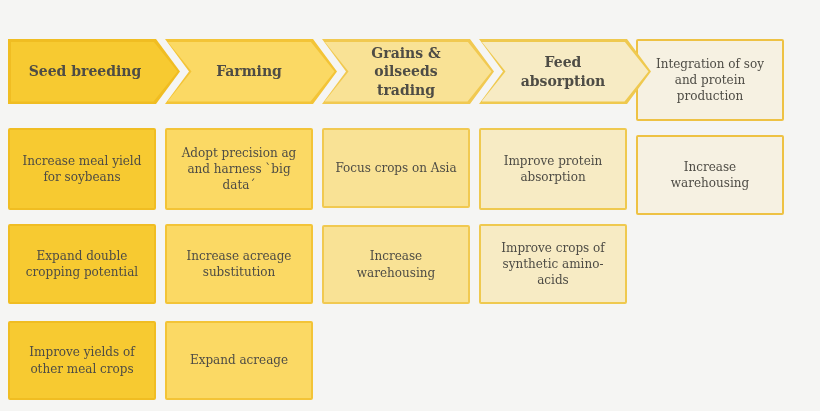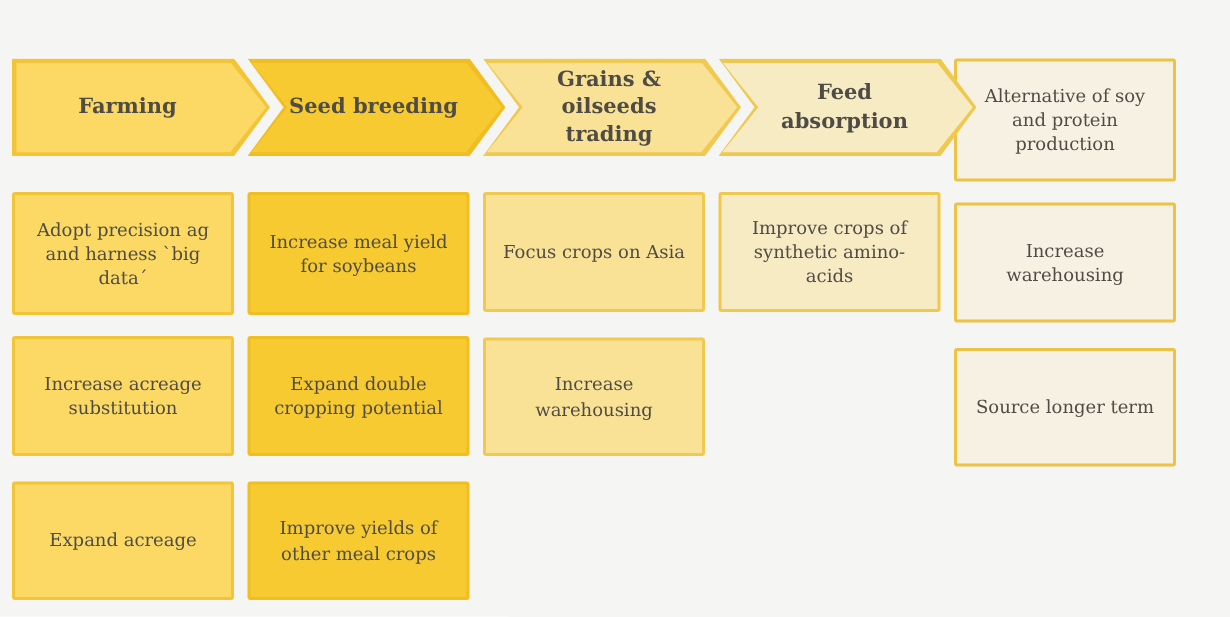--- a/index.html
+++ b/index.html
@@ -60,42 +60,42 @@
   }
   .box.r2 { height: 80px; margin-bottom: 17px; }
   .box.r3 { height: 79px; margin-bottom: 0; }
 </style>
 </head>
 <body>
 
 <div class="canvas" style="--bg: #f5f5f3; --text: #4e4c45;">
   <div class="grid">
 
+    <div class="col" style="--fill: #f7ca31; --border: #f0bd22;">
+      <div class="header-cell">
+        <div class="chevron">
+          <div class="chevron-fill"></div>
+          <div class="chevron-label">Seed breeding</div>
+        </div>
+      </div>
+      <div class="box r1">Increase meal yield for soybeans</div>
+      <div class="box r2">Expand double cropping potential</div>
+      <div class="box r3">Improve yields of other meal crops</div>
+    </div>
+
     <div class="col" style="--fill: #fbd964; --border: #f3c437;">
       <div class="header-cell">
         <div class="chevron">
           <div class="chevron-fill"></div>
           <div class="chevron-label">Farming</div>
         </div>
       </div>
       <div class="box r1">Adopt precision ag and harness `big data´</div>
       <div class="box r2">Increase acreage substitution</div>
       <div class="box r3">Expand acreage</div>
-    </div>
-
-    <div class="col" style="--fill: #f7ca31; --border: #f0bd22;">
-      <div class="header-cell">
-        <div class="chevron">
-          <div class="chevron-fill"></div>
-          <div class="chevron-label">Seed breeding</div>
-        </div>
-      </div>
-      <div class="box r1">Increase meal yield for soybeans</div>
-      <div class="box r2">Expand double cropping potential</div>
-      <div class="box r3">Improve yields of other meal crops</div>
     </div>
 
     <div class="col" style="--fill: #f9e295; --border: #f1c951;">
       <div class="header-cell">
         <div class="chevron">
           <div class="chevron-fill"></div>
           <div class="chevron-label">Grains &amp;
 oilseeds
 trading</div>
         </div>
@@ -105,23 +105,23 @@
     </div>
 
     <div class="col" style="--fill: #f7ebc4; --border: #efc94f;">
       <div class="header-cell">
         <div class="chevron">
           <div class="chevron-fill"></div>
           <div class="chevron-label">Feed
 absorption</div>
         </div>
       </div>
+      <div class="box r1">Improve protein absorption</div>
       <div class="box r2">Improve crops of synthetic amino-acids</div>
     </div>
 
     <div class="col" style="--fill: #f6f1e2; --border: #eec244;">
-      <div class="box r1">Alternative of soy and protein production</div>
+      <div class="box r1">Integration of soy and protein production</div>
       <div class="box r2">Increase warehousing</div>
-      <div class="box r3">Source longer term</div>
     </div>
 
   </div>
 </div>
 
 </body></html>

